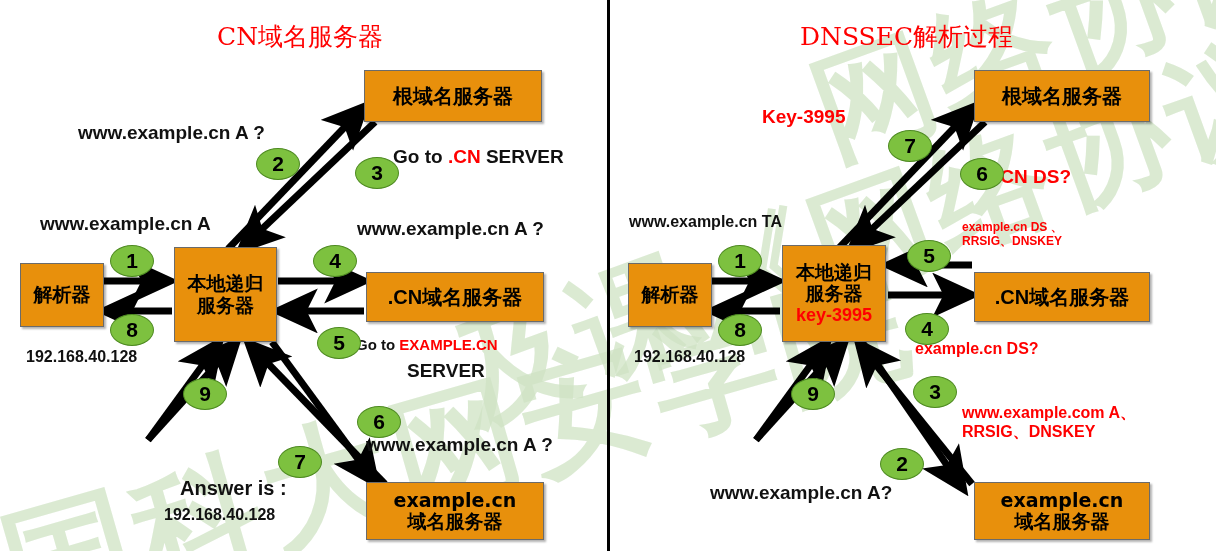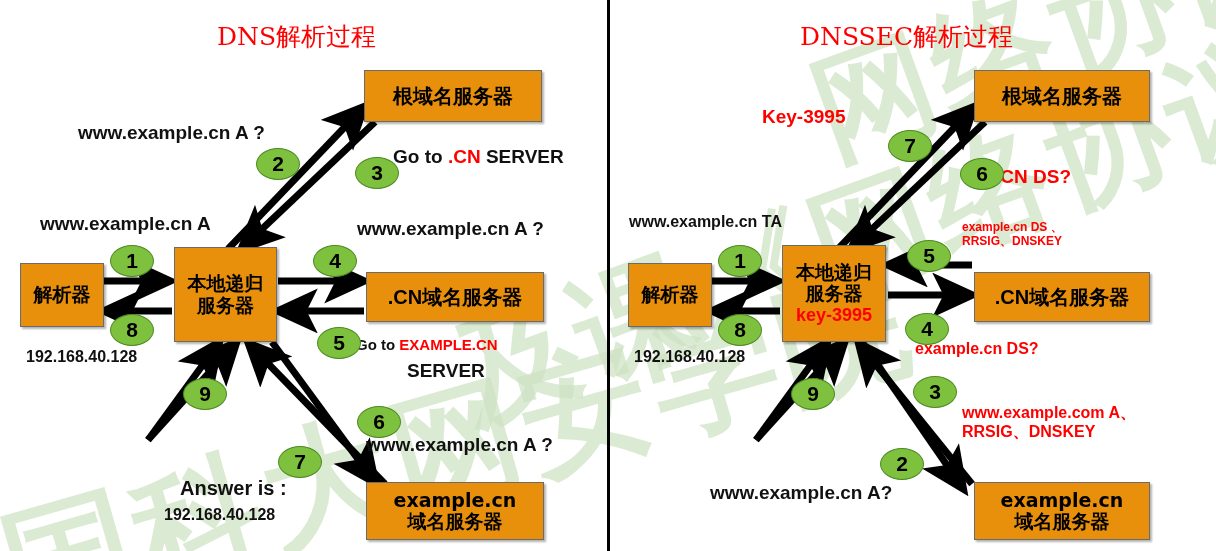--- a/index.html
+++ b/index.html
@@ -101,21 +101,21 @@
 
       <line x1="972" y1="484" x2="860" y2="345"></line>
 
       <line x1="756" y1="440" x2="826" y2="344"></line>
       <line x1="756" y1="440" x2="843" y2="344"></line>
     </g>
   </svg>
 
   <div class="divider"></div>
 
-  <div class="title" style="left:217px;top:20px;">DNS解析过程</div>
+  <div class="title" style="left:217px;top:20px;">CN域名服务器</div>
 
   <div class="box" style="left:20px;top:263px;width:82px;height:62px;font-size:19px;">
     <div class="cn">解析器</div>
   </div>
 
   <div class="box" style="left:174px;top:247px;width:101px;height:93px;font-size:19px;">
     <div class="cn">本地递归</div>
     <div class="cn">服务器</div>
   </div>
 

